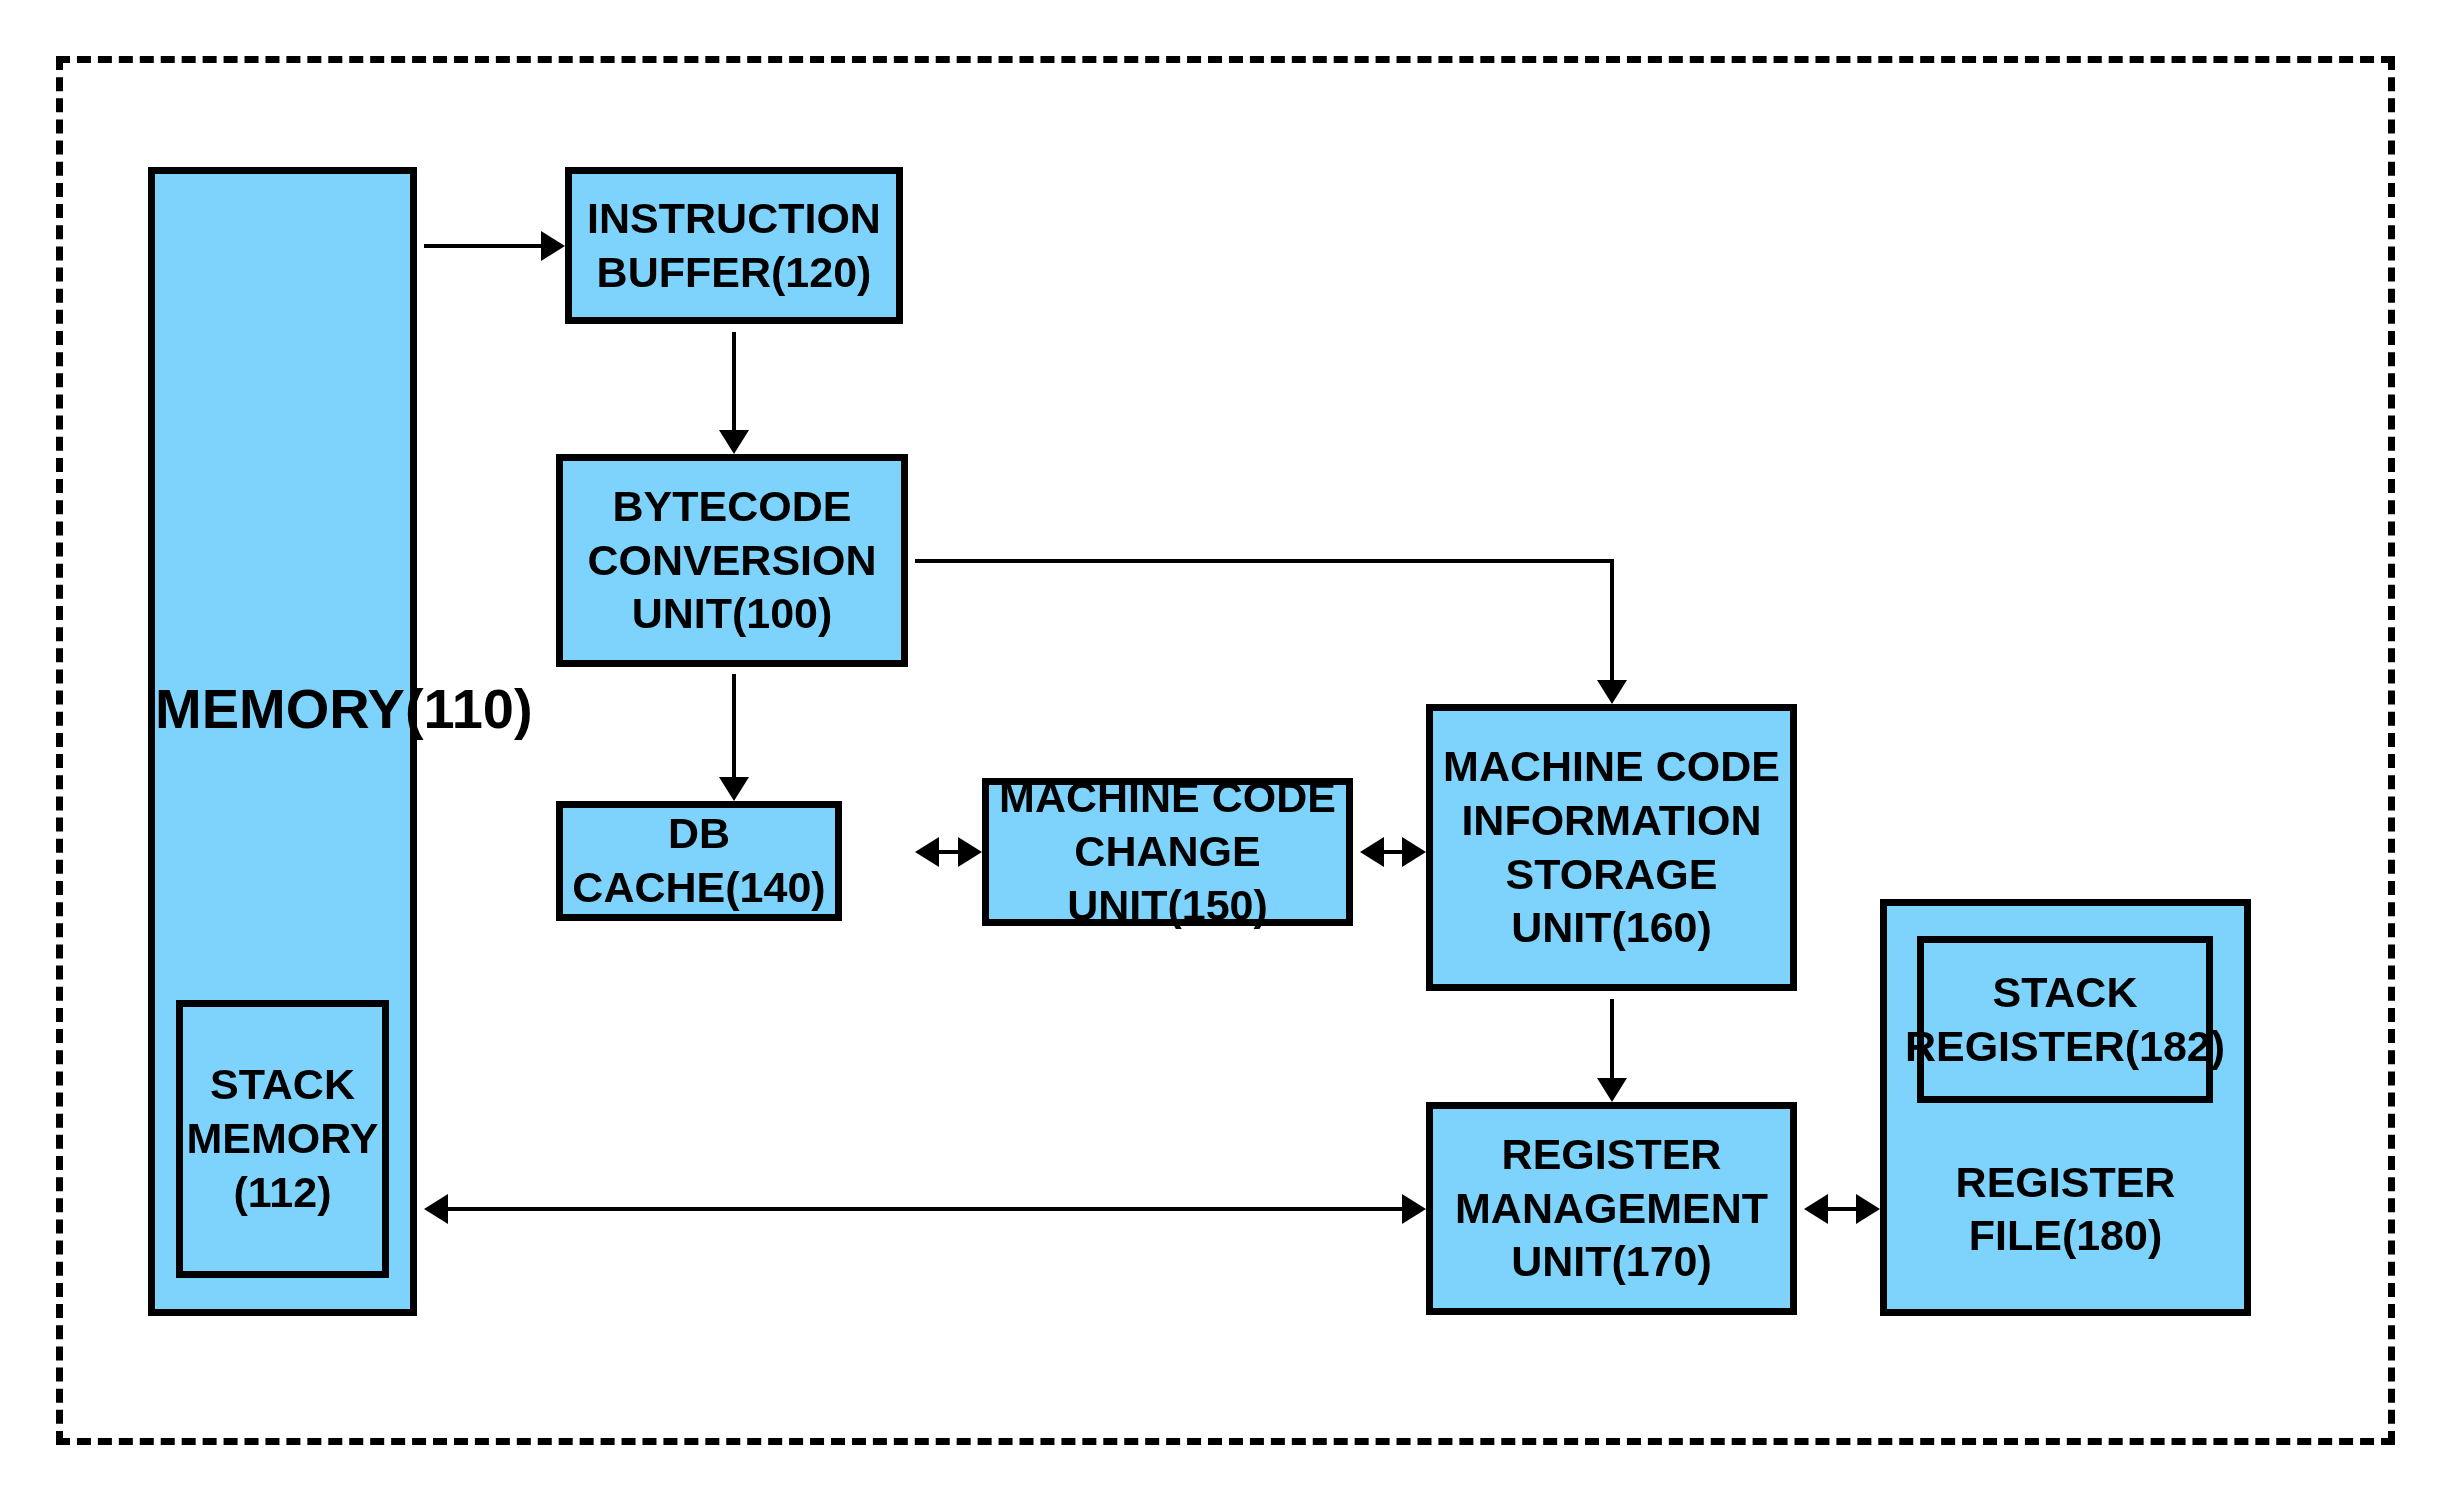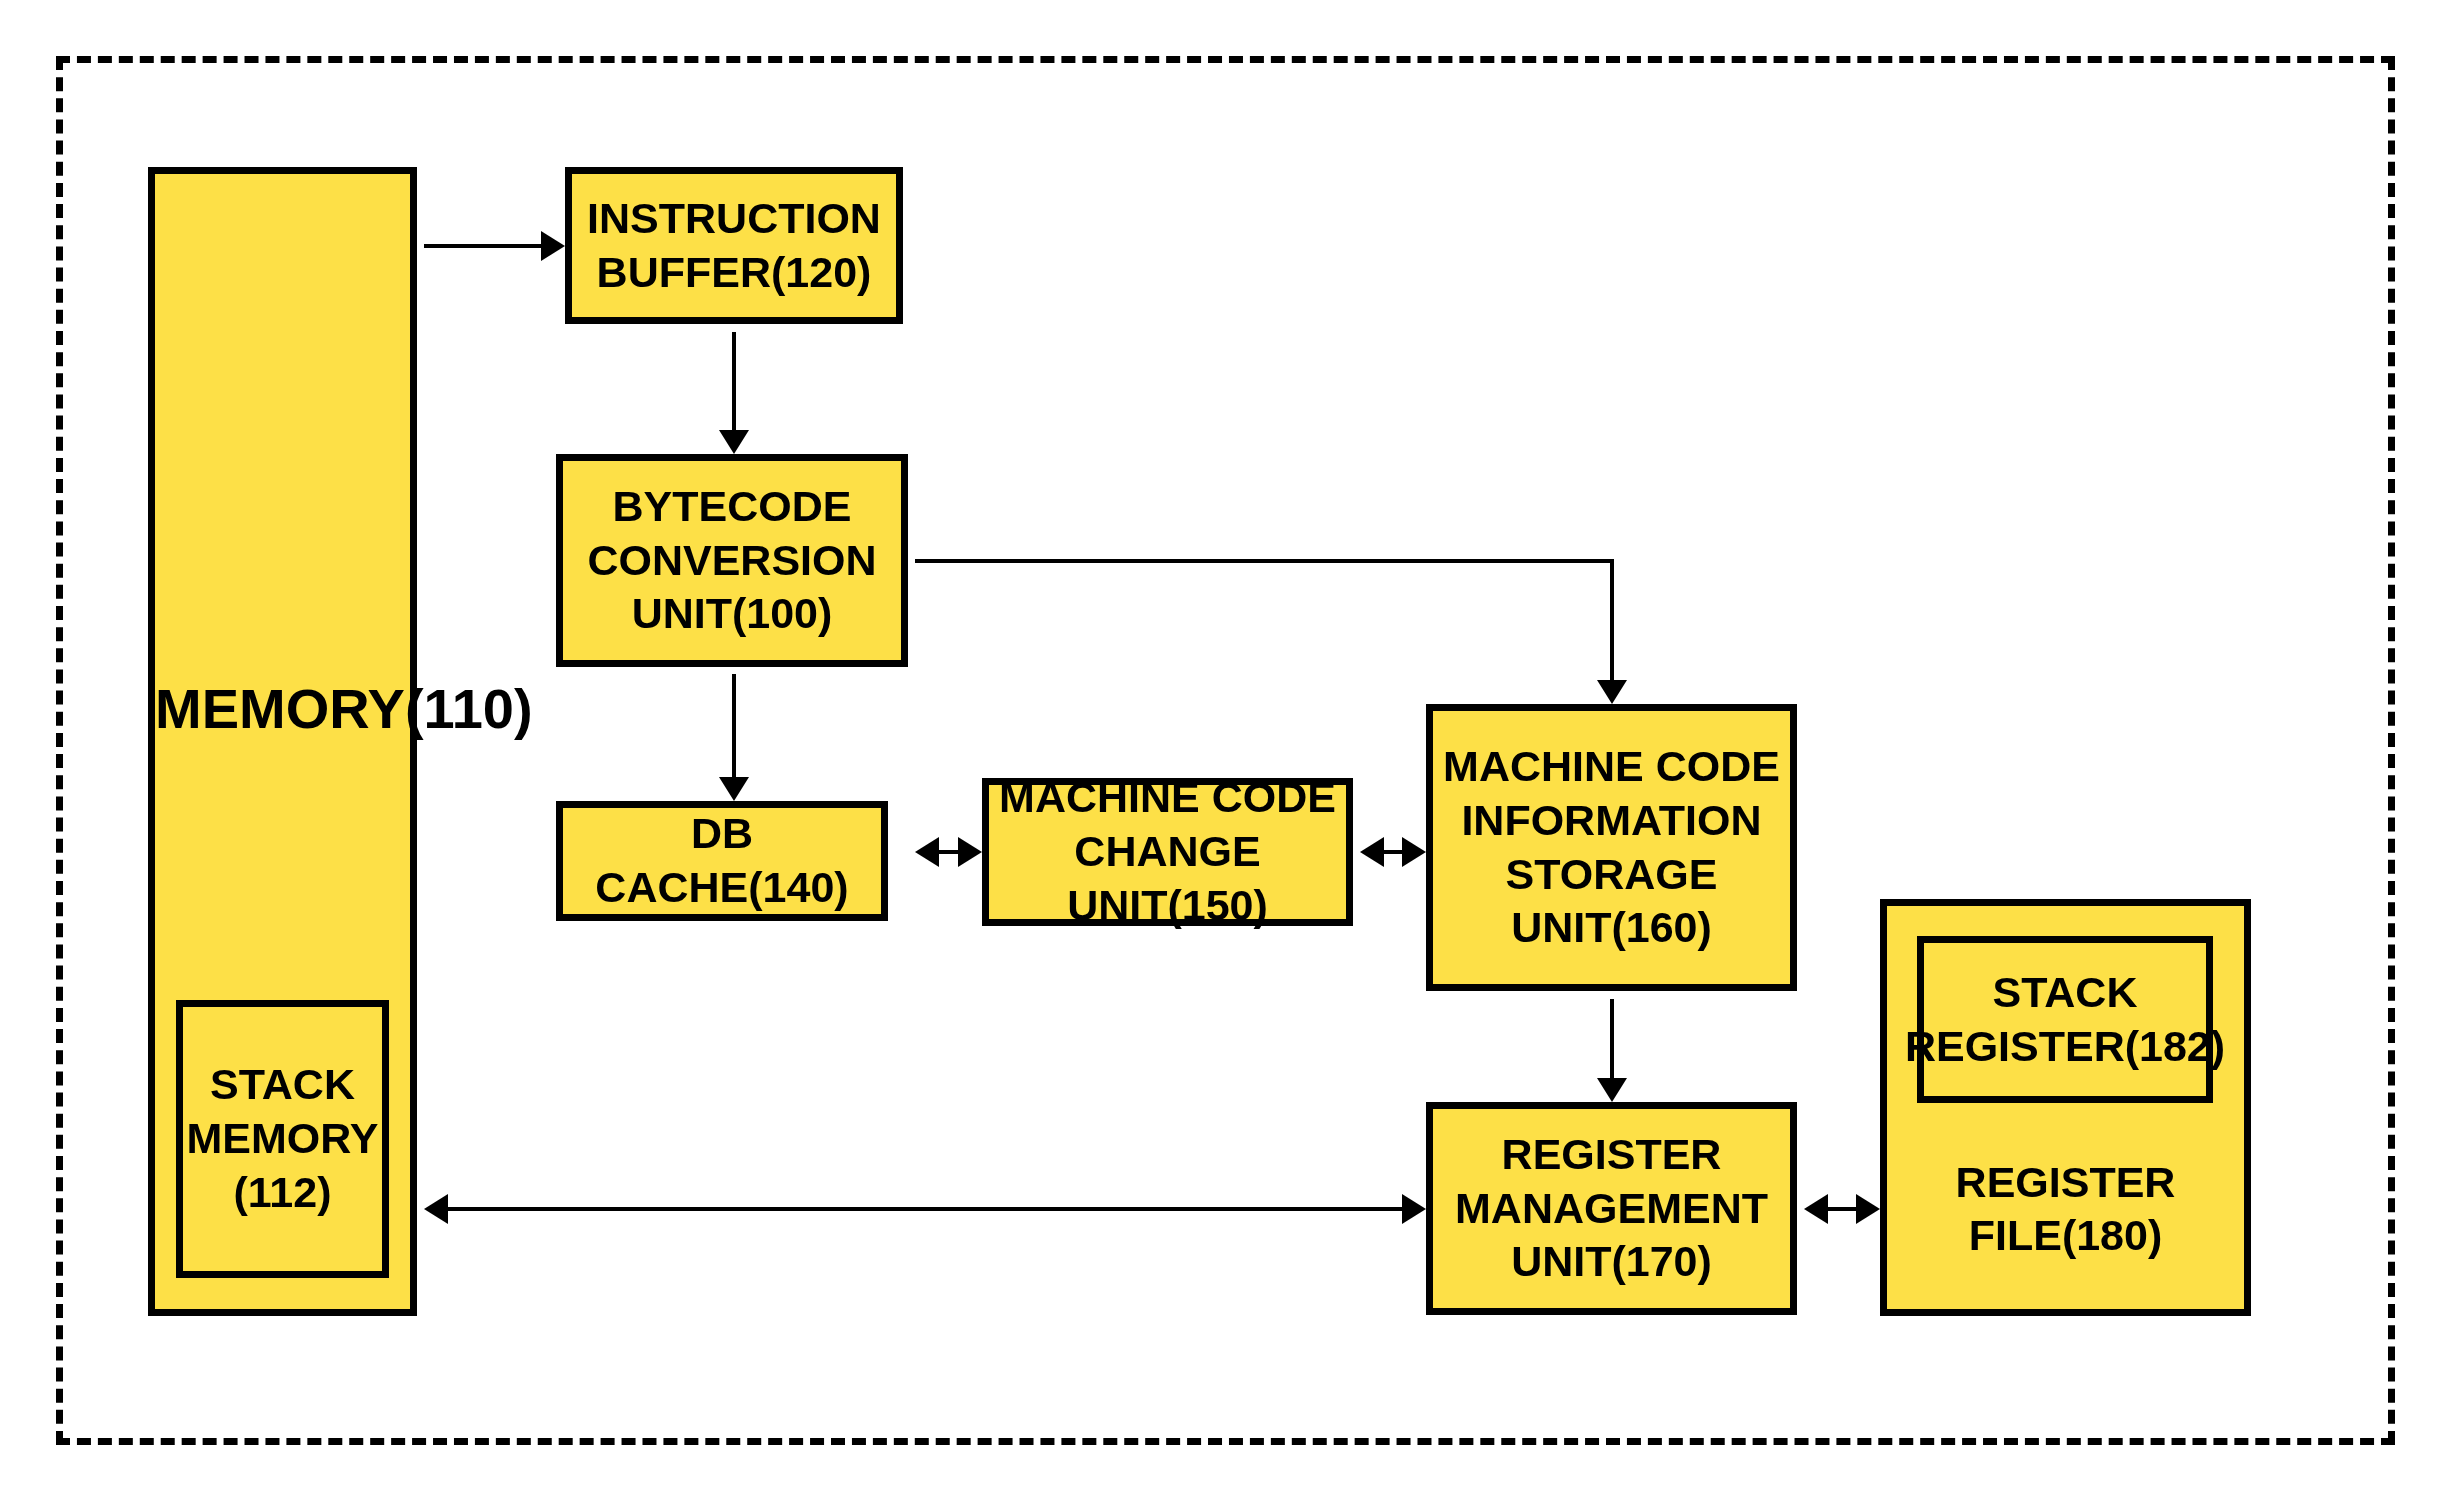--- a/index.html
+++ b/index.html
@@ -15,21 +15,21 @@
     position: absolute;
     left: 56px;
     top: 56px;
     width: 2339px;
     height: 1389px;
     border: 7.4px dashed #000;
   }
   .box {
     position: absolute;
     border: 7.4px solid #000;
-    background: #fde047;
+    background: #7dd3fc;
     display: flex;
     align-items: center;
     justify-content: center;
     text-align: center;
     font-size: 43px;
     line-height: 1.25;
     padding: 9.3px;
   }
   .label-memory {
     position: absolute;
@@ -89,21 +89,21 @@
   <span>INSTRUCTION
 BUFFER(120)</span>
 </div>
 
 <div class="box" style="left:556px; top:454px; width:352px; height:213px; white-space:pre-line;">
   <span>BYTECODE
 CONVERSION
 UNIT(100)</span>
 </div>
 
-<div class="box" style="left:556px; top:801px; width:332px; height:120px;">
+<div class="box" style="left:556px; top:801px; width:286px; height:120px;">
   <span>DB CACHE(140)</span>
 </div>
 
 <div class="box" style="left:982px; top:778px; width:371px; height:148px; white-space:pre-line;">
   <span>MACHINE CODE
 CHANGE UNIT(150)</span>
 </div>
 
 <div class="box" style="left:1426px; top:704px; width:371px; height:287px; white-space:pre-line;">
   <span>MACHINE CODE

